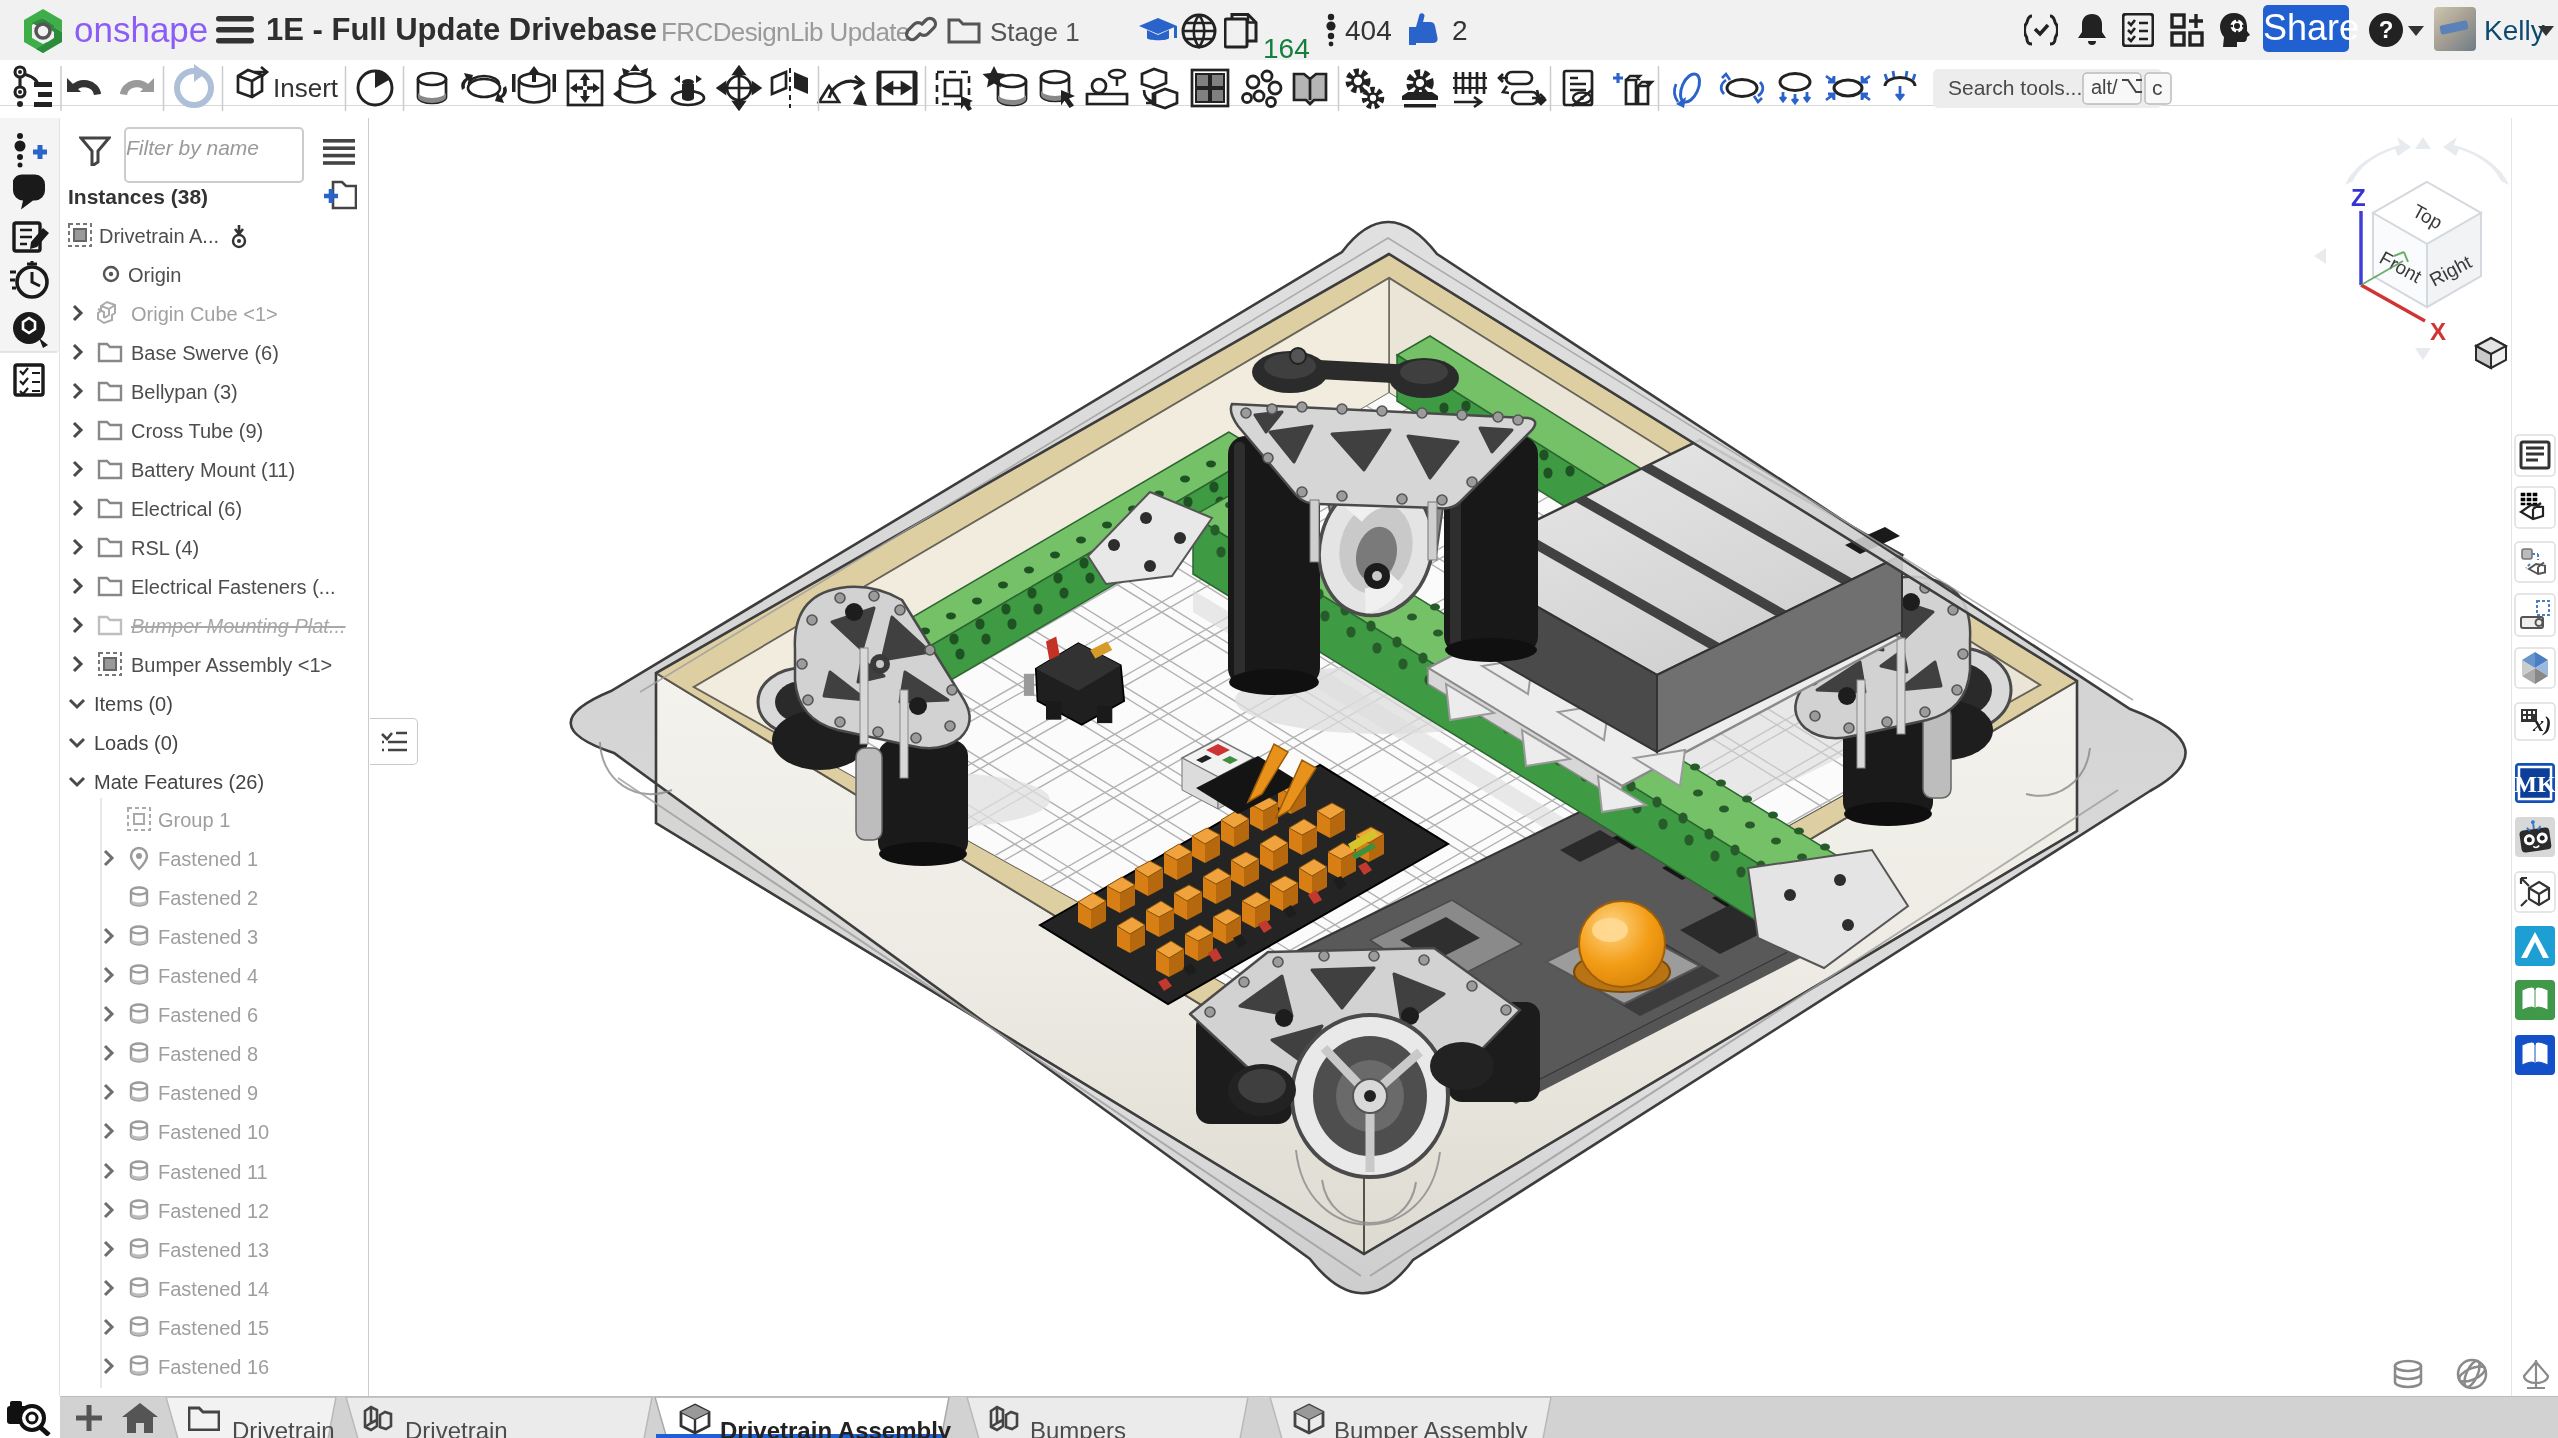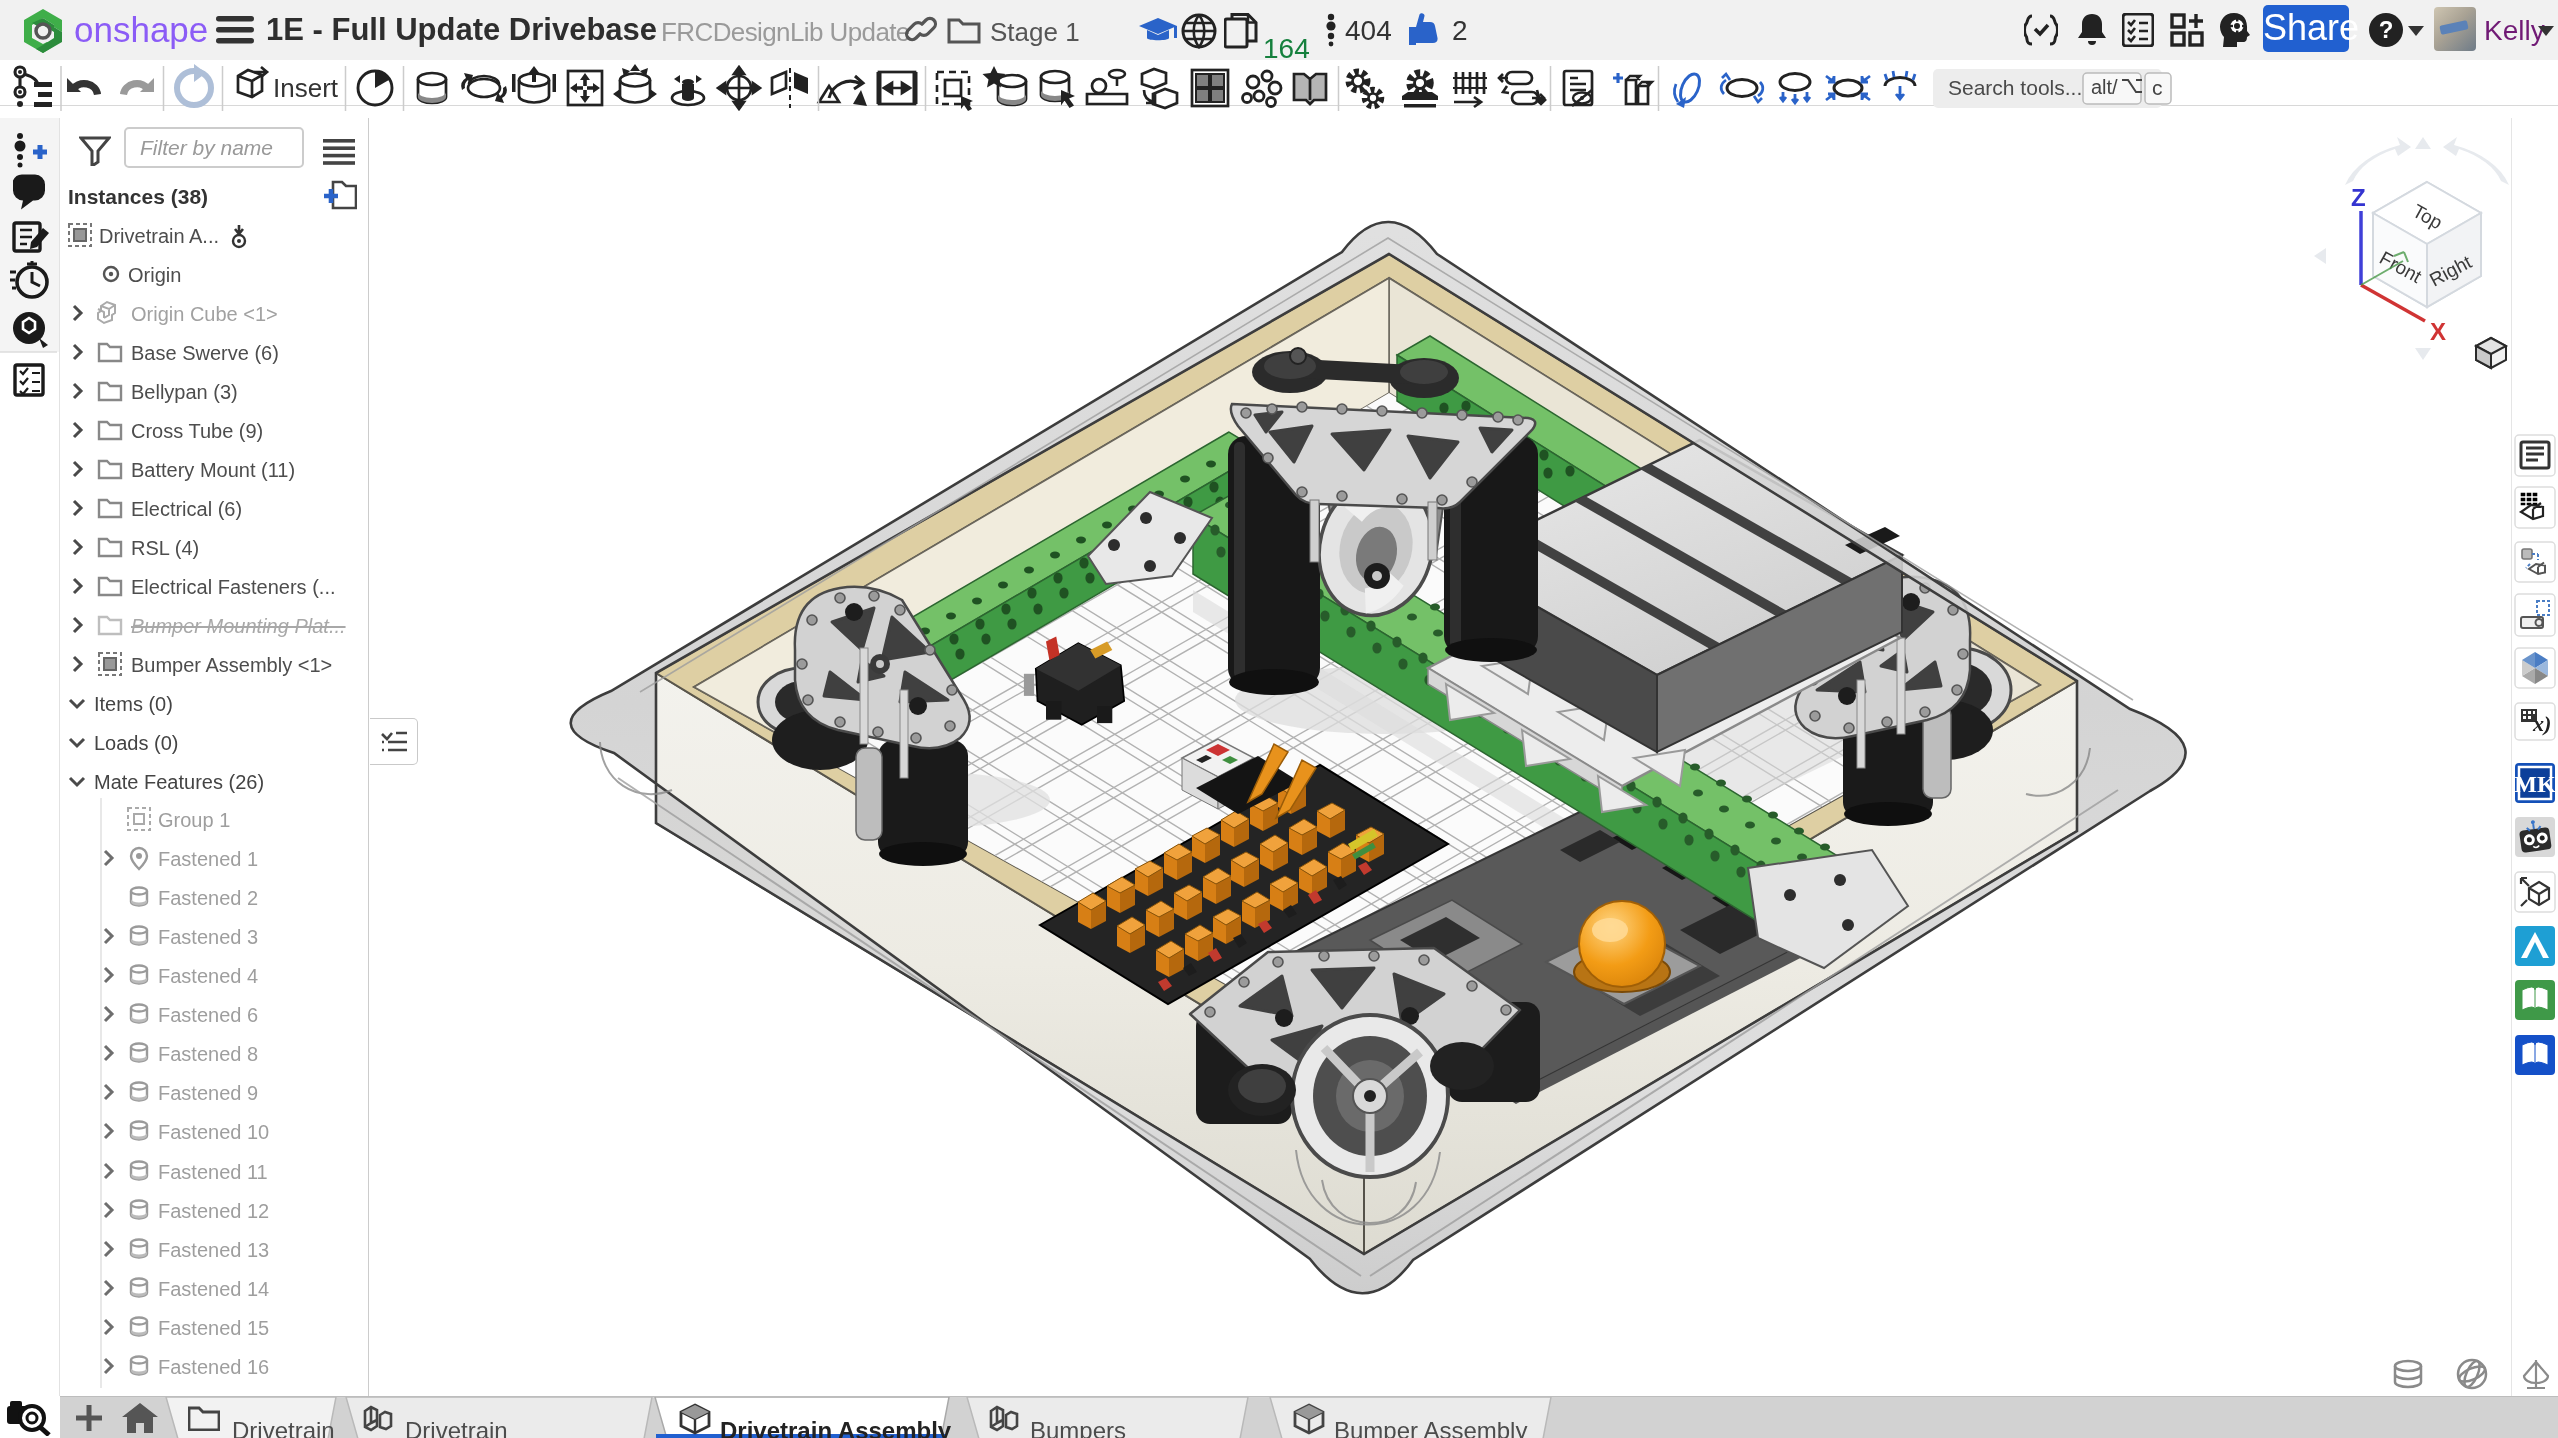--- a/index.html
+++ b/index.html
@@ -119,21 +119,21 @@
  <svg class="ico" style="left:2368px;top:12px" width="36" height="36" viewBox="0 0 36 36">
       <circle cx="18" cy="18" r="17" fill="#222"></circle>
       <text x="18" y="26" font-size="24" font-weight="bold" fill="#fff" text-anchor="middle" font-family="Liberation Sans">?</text>
     </svg>
  <svg class="ico" style="left:2407px;top:25px" width="18" height="12">
       <path d="M1 1 L9 11 L17 1 Z" fill="#333"></path>
     </svg>
  <div class="abs" style="left:2434px;top:7px;width:42px;height:44px;border-radius:4px;background:linear-gradient(135deg,#cfc6b2 0%,#a9a294 45%,#6e7b88 100%);overflow:hidden">
       <div style="position:absolute;left:6px;top:16px;width:28px;height:9px;background:#5b82b8;transform:rotate(-12deg);border-radius:2px"></div>
     </div>
- <div class="abs" style="left:2484px;top:15px;font-size:28px;color:#701a75">Kelly</div>
+ <div class="abs" style="left:2484px;top:15px;font-size:28px;color:#0c4a6e">Kelly</div>
  <svg class="ico" style="left:2537px;top:25px" width="18" height="12">
       <path d="M1 1 L9 11 L17 1 Z" fill="#333"></path>
     </svg>
 </div>
 <div id="toolbar">
 <svg width="2558" height="57" viewBox="0 0 2558 57">
 <defs>
  <g id="cyl">
           <path d="M-15 -8 v16 a15 6.5 0 0 0 30 0 v-16" fill="none" stroke="#222" stroke-width="2.7"></path>
           <ellipse cx="0" cy="-8" rx="15" ry="6.5" fill="none" stroke="#222" stroke-width="2.7"></ellipse>
@@ -380,21 +380,21 @@
         <rect x="-14" y="-15" width="28" height="30" rx="2" fill="none" stroke="#1a1a1a" stroke-width="3.4"></rect>
         <path d="M-9 -9 l3 3 5 -6 M-9 1 l3 3 5 -6 M-9 11 l3 3 5 -6" stroke="#1a1a1a" stroke-width="2.2" fill="none"></path>
         <path d="M3 -7 h8 M3 2 h8 M3 11 h8" stroke="#1a1a1a" stroke-width="2.2"></path>
       </g>
 </svg>
 </div>
 <div id="treepanel">
  <svg class="ico" style="left:18px;top:18px" width="32" height="30" viewBox="0 0 32 30">
       <path d="M2 2 h28 l-11 13 v11 l-6 4 v-15 z" fill="none" stroke="#444" stroke-width="3"></path>
     </svg>
- <div class="abs" style="left:63px;top:9px;width:180px;height:41px;border:2px solid #ccc;border-radius:5px;font-style:italic;color:#999;font-size:21px;line-height:38px;padding-left:14px">Filter by name</div>
+ <div class="abs" style="left:63px;top:9px;width:180px;height:56px;border:2px solid #ccc;border-radius:5px;font-style:italic;color:#999;font-size:21px;line-height:38px;">Filter by name</div>
  <svg class="ico" style="left:262px;top:21px" width="32" height="26" viewBox="0 0 32 26">
       <g fill="#444">
         <rect width="32" height="3.6"></rect>
         <rect y="7.4" width="32" height="3.6"></rect>
         <rect y="14.8" width="32" height="3.6"></rect>
         <rect y="22.2" width="32" height="3.6"></rect>
       </g>
     </svg>
  <div class="abs" style="left:7px;top:67px;font-size:21px;font-weight:bold;color:#333">Instances (38)</div>
  <svg class="ico" style="left:262px;top:62px" width="34" height="30" viewBox="0 0 34 30">

